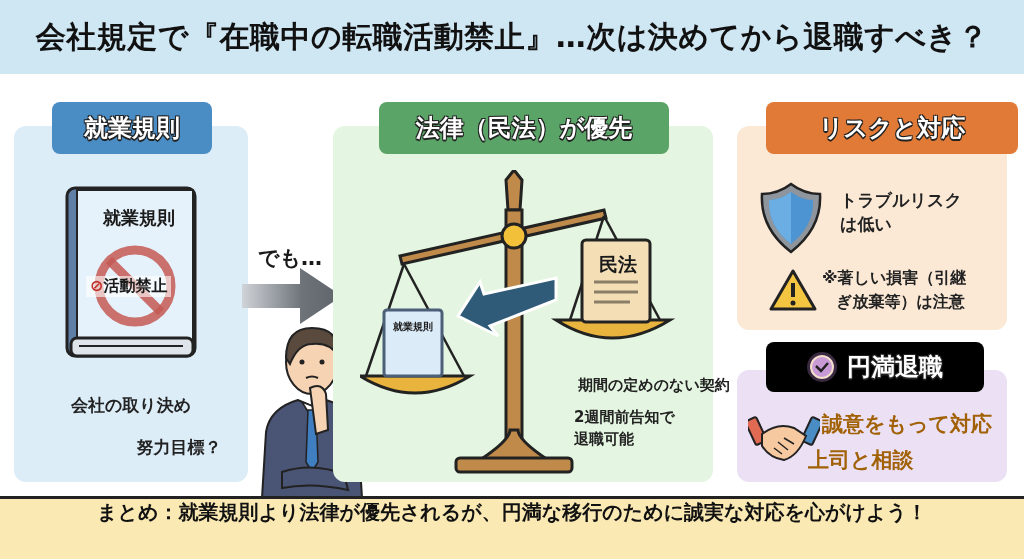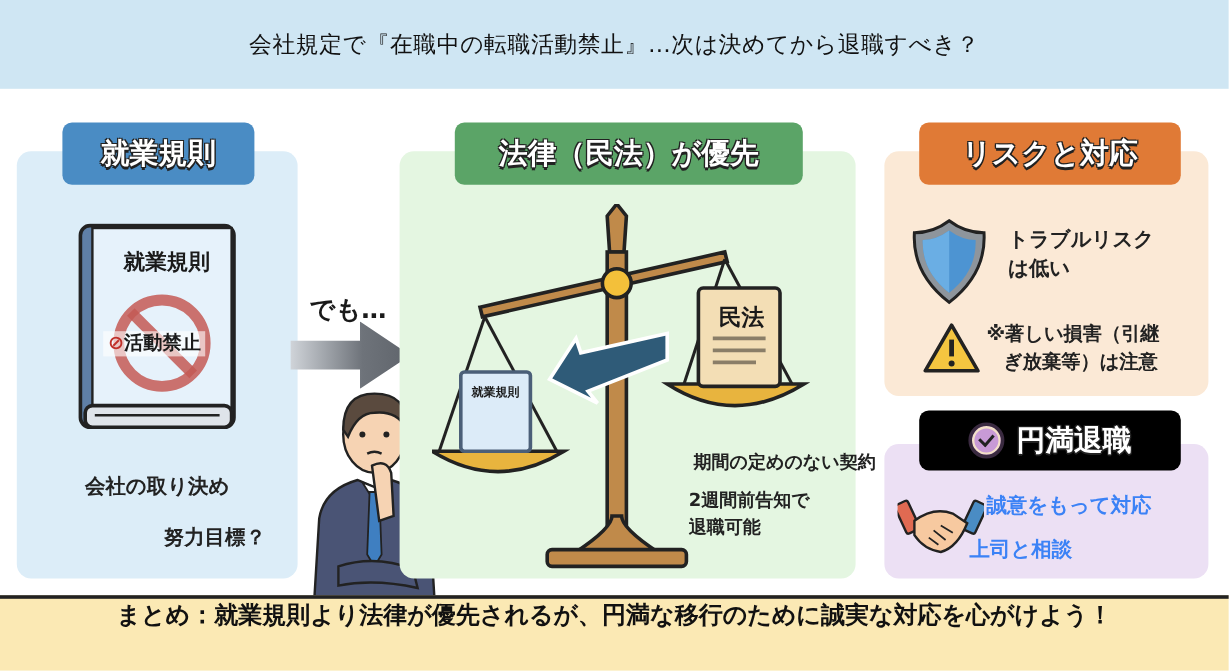--- a/index.html
+++ b/index.html
@@ -3,57 +3,57 @@
 <meta charset="utf-8">
 <style>
   * { box-sizing: border-box; margin: 0; padding: 0; }
   html, body { width: 1024px; height: 559px; overflow: hidden; background: #ffffff; }
   body { font-family: "DejaVu Sans", "Liberation Sans", sans-serif; color: #1a1a1a; position: relative; }
 
   .title-bar {
     position: absolute; left: 0; top: 0; width: 1024px; height: 74px;
     background: #cfe6f3; display: flex; align-items: center; justify-content: center;
   }
-  .title-bar h1 { font-size: 19px; font-weight: normal; letter-spacing: 0.5px; color: #111; }
+  .title-bar h1 { font-size: 30px; font-weight: bold; letter-spacing: 0.5px; color: #111; }
 
   .panel { position: absolute; border-radius: 12px; }
   .panel-left { left: 14px; top: 126px; width: 234px; height: 356px; background: #dcedf8; }
   .panel-mid { left: 333px; top: 126px; width: 380px; height: 356px; background: #e4f6e1; }
   .panel-risk { left: 737px; top: 126px; width: 270px; height: 204px; background: #fbe9d6; }
   .panel-exit { left: 737px; top: 370px; width: 270px; height: 112px; background: #ece0f4; }
 
   .banner {
     position: absolute; border-radius: 8px; color: #fff; font-weight: bold; font-size: 24px;
     display: flex; align-items: center; justify-content: center;
     text-shadow: -1px -1px 0 #222, 1px -1px 0 #222, -1px 1px 0 #222, 1px 1px 0 #222, 0 2px 0 #222;
   }
   .banner-left { left: 52px; top: 102px; width: 160px; height: 52px; background: #4a8cc4; }
   .banner-mid { left: 379px; top: 102px; width: 290px; height: 52px; background: #5ba467; }
-  .banner-risk { left: 766px; top: 102px; width: 218px; height: 52px; background: #e07a36; }
+  .banner-risk { left: 766px; top: 102px; width: 252px; height: 52px; background: #e07a36; }
   .banner-exit { left: 766px; top: 342px; width: 218px; height: 50px; background: #000000; gap: 10px; }
 
   .check-circle {
     width: 30px; height: 30px; border-radius: 50%; background: #c89ad6; border: 3px solid #3a2a40;
     box-shadow: 0 0 0 2px #f3e0c8 inset; display: flex; align-items: center; justify-content: center;
   }
 
   .book {
     position: absolute; left: 63px; top: 186px; width: 136px; height: 180px;
   }
   .book-text { position: absolute; left: 80px; top: 206px; width: 118px; text-align: center; font-size: 18px; font-weight: bold; }
   .ban-text { position: absolute; left: 86px; top: 276px; font-size: 16px; font-weight: bold; background: rgba(255,255,255,0.6); padding: 0 4px; }
 
   .left-caption { position: absolute; left: 14px; width: 234px; text-align: center; font-size: 17px; font-weight: bold; color: #222; }
 
   .demo-text { position: absolute; left: 258px; top: 244px; font-size: 21px; font-weight: bold; }
 
   .mid-text { position: absolute; font-size: 15px; font-weight: bold; color: #222; line-height: 22px; }
 
   .risk-text { position: absolute; font-size: 17px; font-weight: bold; color: #222; line-height: 24px; }
-  .exit-text { position: absolute; font-size: 17px; font-weight: bold; color: #3b82f6; }
+  .exit-text { position: absolute; font-size: 21px; font-weight: bold; color: #a16207; }
 
   .summary-bar {
     position: absolute; left: 0; top: 496px; width: 1024px; height: 63px; background: #fbe9b4;
     border-top: 3px solid #222; display: flex; justify-content: center;
   }
   .summary-bar p { font-size: 20px; font-weight: bold; color: #111; }
 </style>
 </head>
 <body>
 

